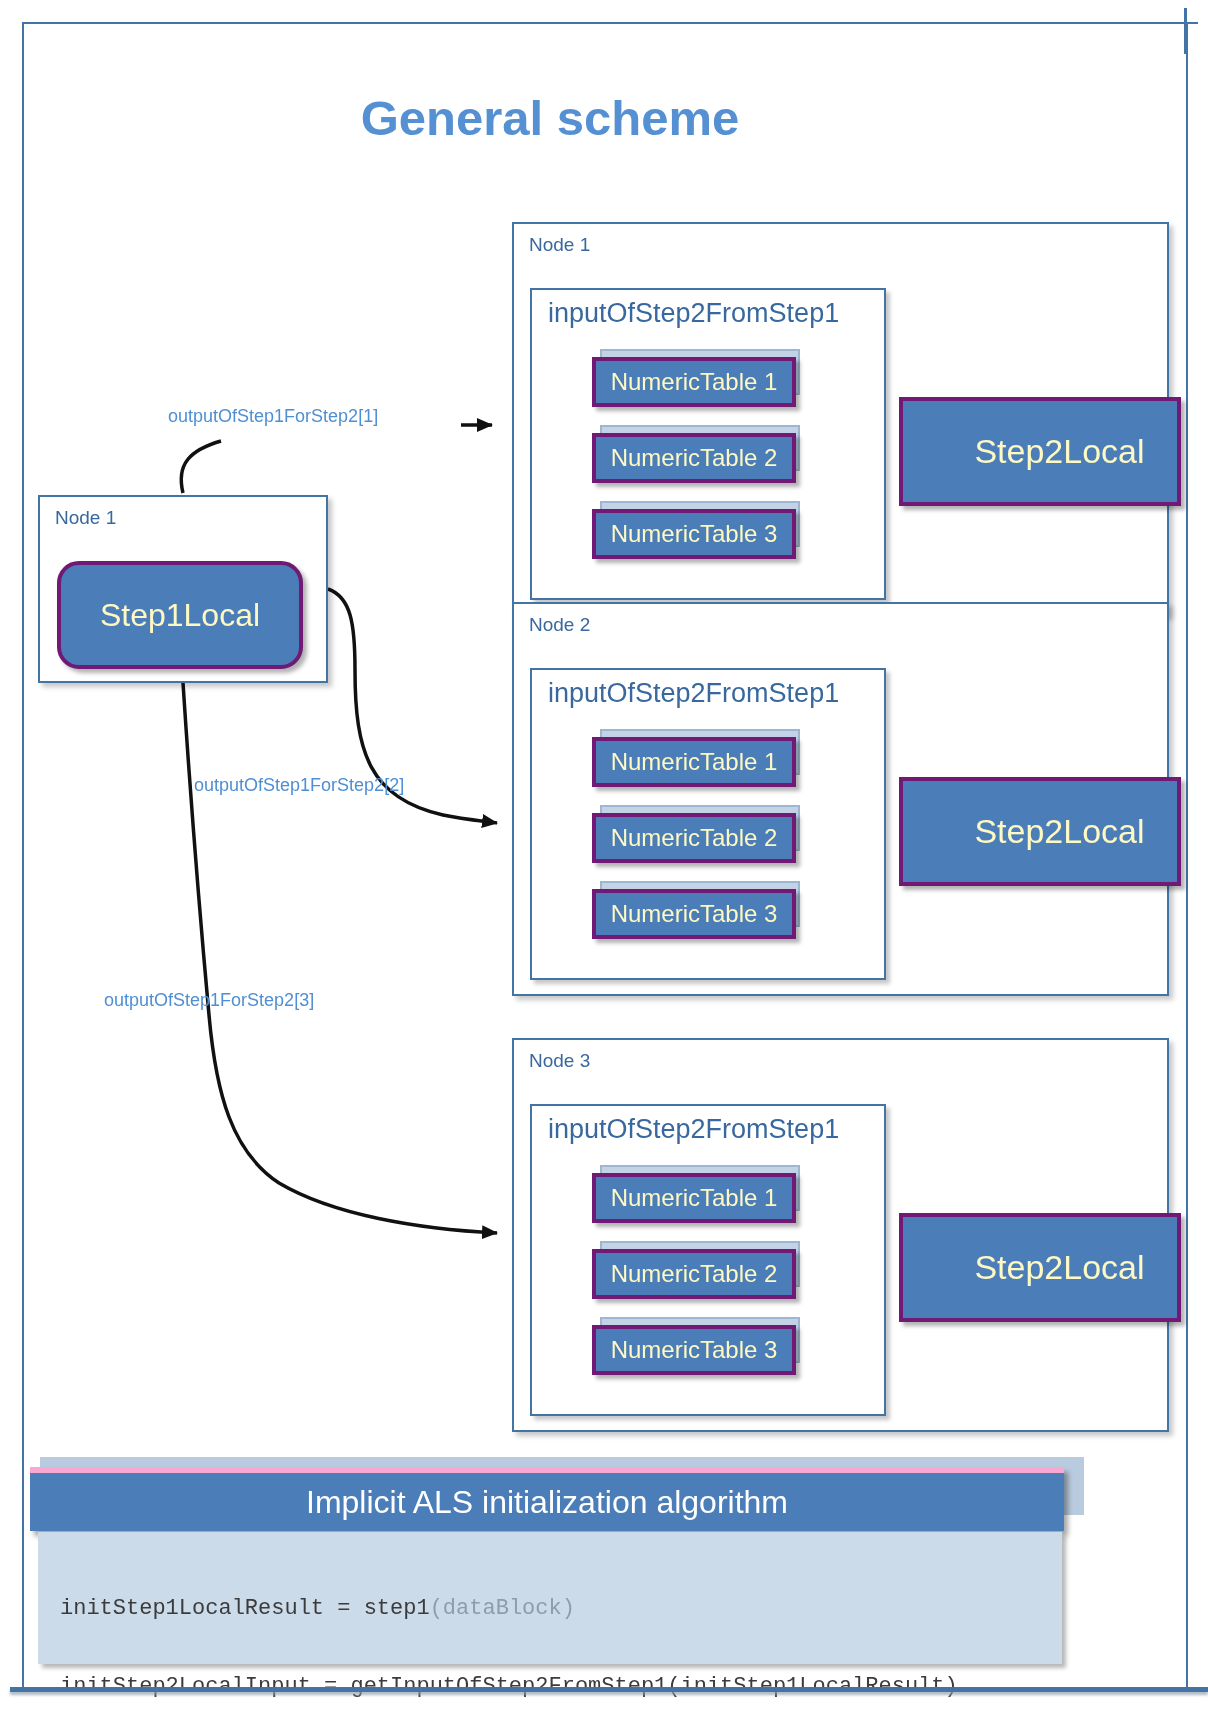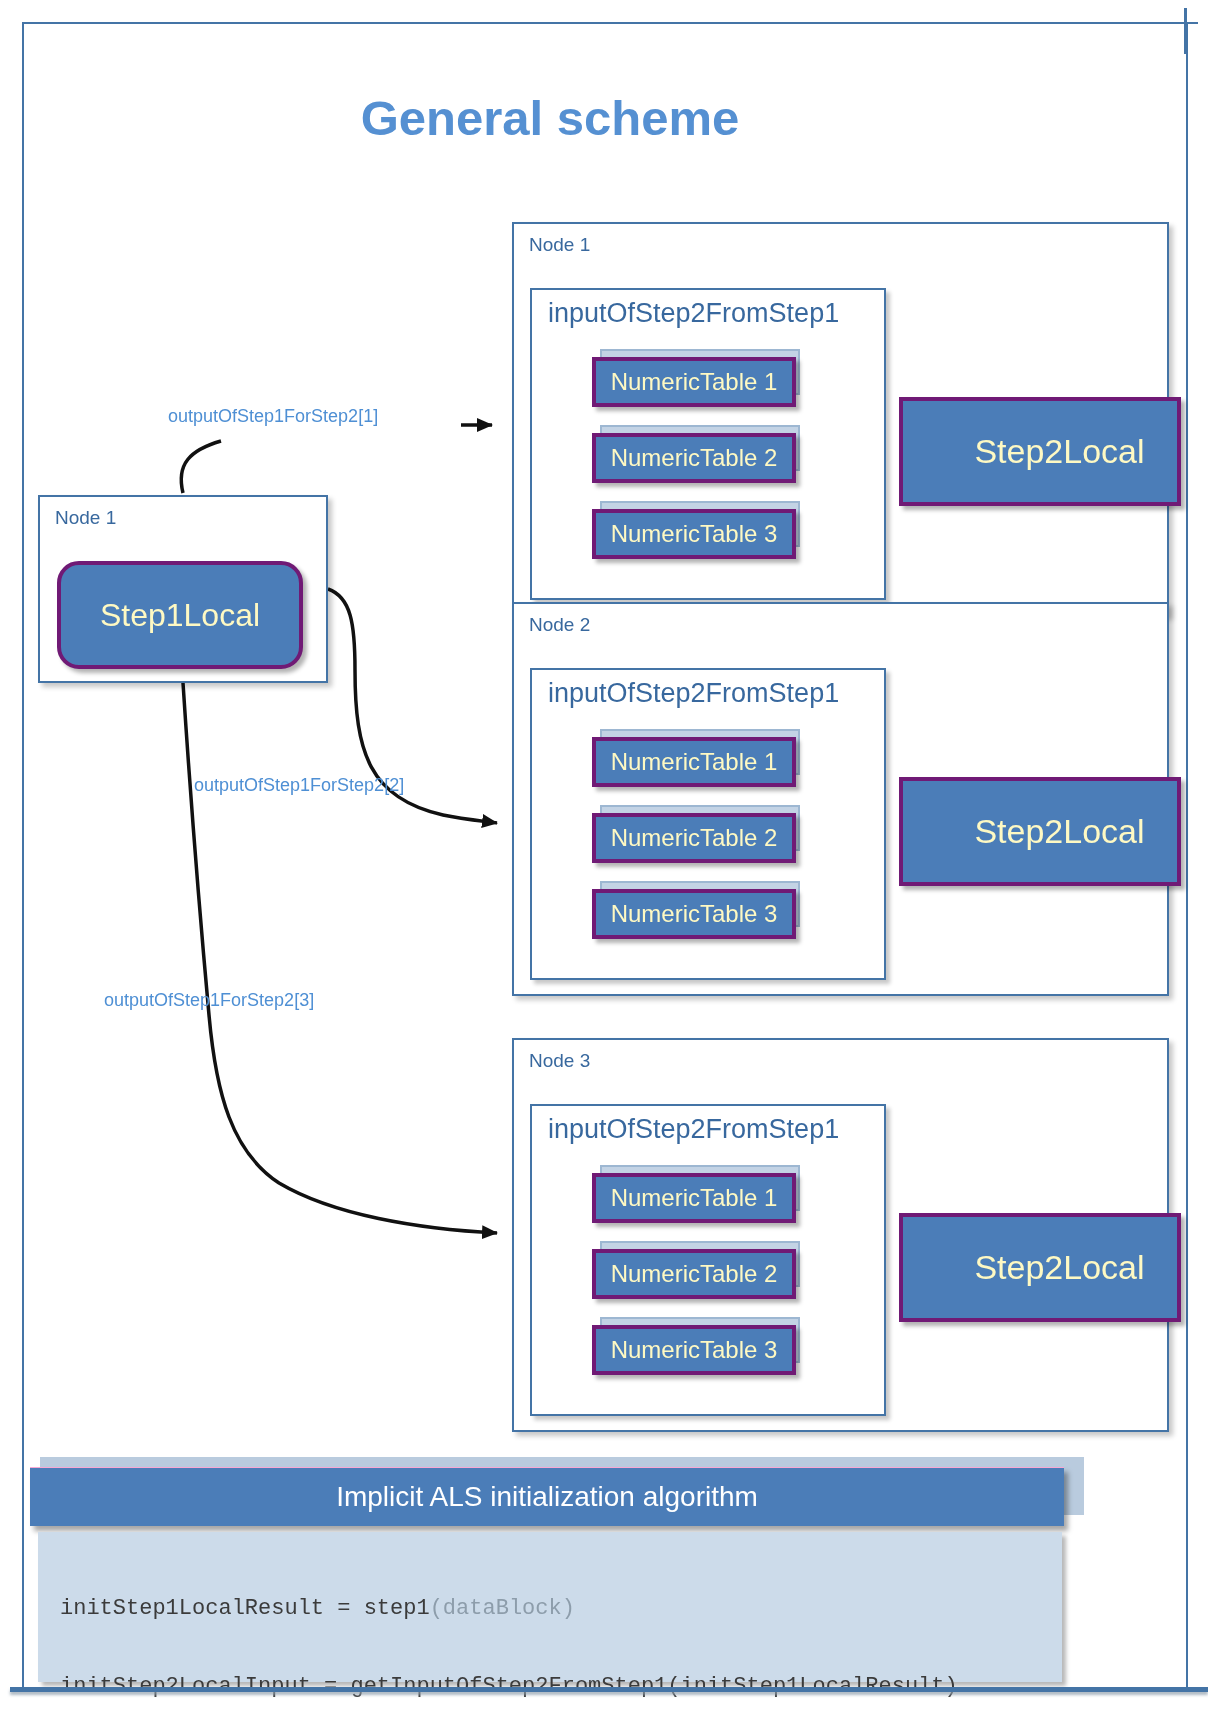--- a/index.html
+++ b/index.html
@@ -51,26 +51,26 @@
   }
   .nt-box{position:absolute;left:0;top:8px;width:196px;height:42px;font-size:24px;}
   .nt1{top:59px;} .nt2{top:135px;} .nt3{top:211px;}
   .step2{left:385px;top:173px;width:235px;height:101px;font-size:34px;padding-left:39px;}
   .edge-label{position:absolute;font-size:18px;color:var(--edge_label_blue);white-space:nowrap;}
   .arrows{position:absolute;left:0;top:0;pointer-events:none;}
   
   .algo-ghost{position:absolute;left:40px;top:1457px;width:1044px;height:58px;background:#b9cbde;}
   .algo-header{
     position:absolute;left:30px;top:1467px;width:1034px;height:58px;
-    background:var(--accent_blue);border-top:1px solid #f9a8d4;
+    background:var(--accent_blue);border-top:6px solid #f9a8d4;
     box-shadow:4px 5px 5px rgba(0,0,0,.35);
-    color:#fff;font-size:28px;display:flex;align-items:center;justify-content:center;
+    color:#fff;font-size:32px;display:flex;align-items:center;justify-content:center;
   }
   .code-block{
-    position:absolute;left:38px;top:1532px;width:1024px;height:150px;
+    position:absolute;left:38px;top:1532px;width:1024px;height:132px;
     background:var(--code_bg);box-shadow:4px 4px 4px rgba(0,0,0,.28);
     box-sizing:border-box;padding:12px 0 0 22px;
     font-family:"Liberation Mono","DejaVu Sans Mono",monospace;
     font-size:22px;line-height:26px;color:var(--code_text);white-space:pre;
   }
   .code-line .muted{color:var(--code_muted);}
 </style>
 </head>
 <body>
 

